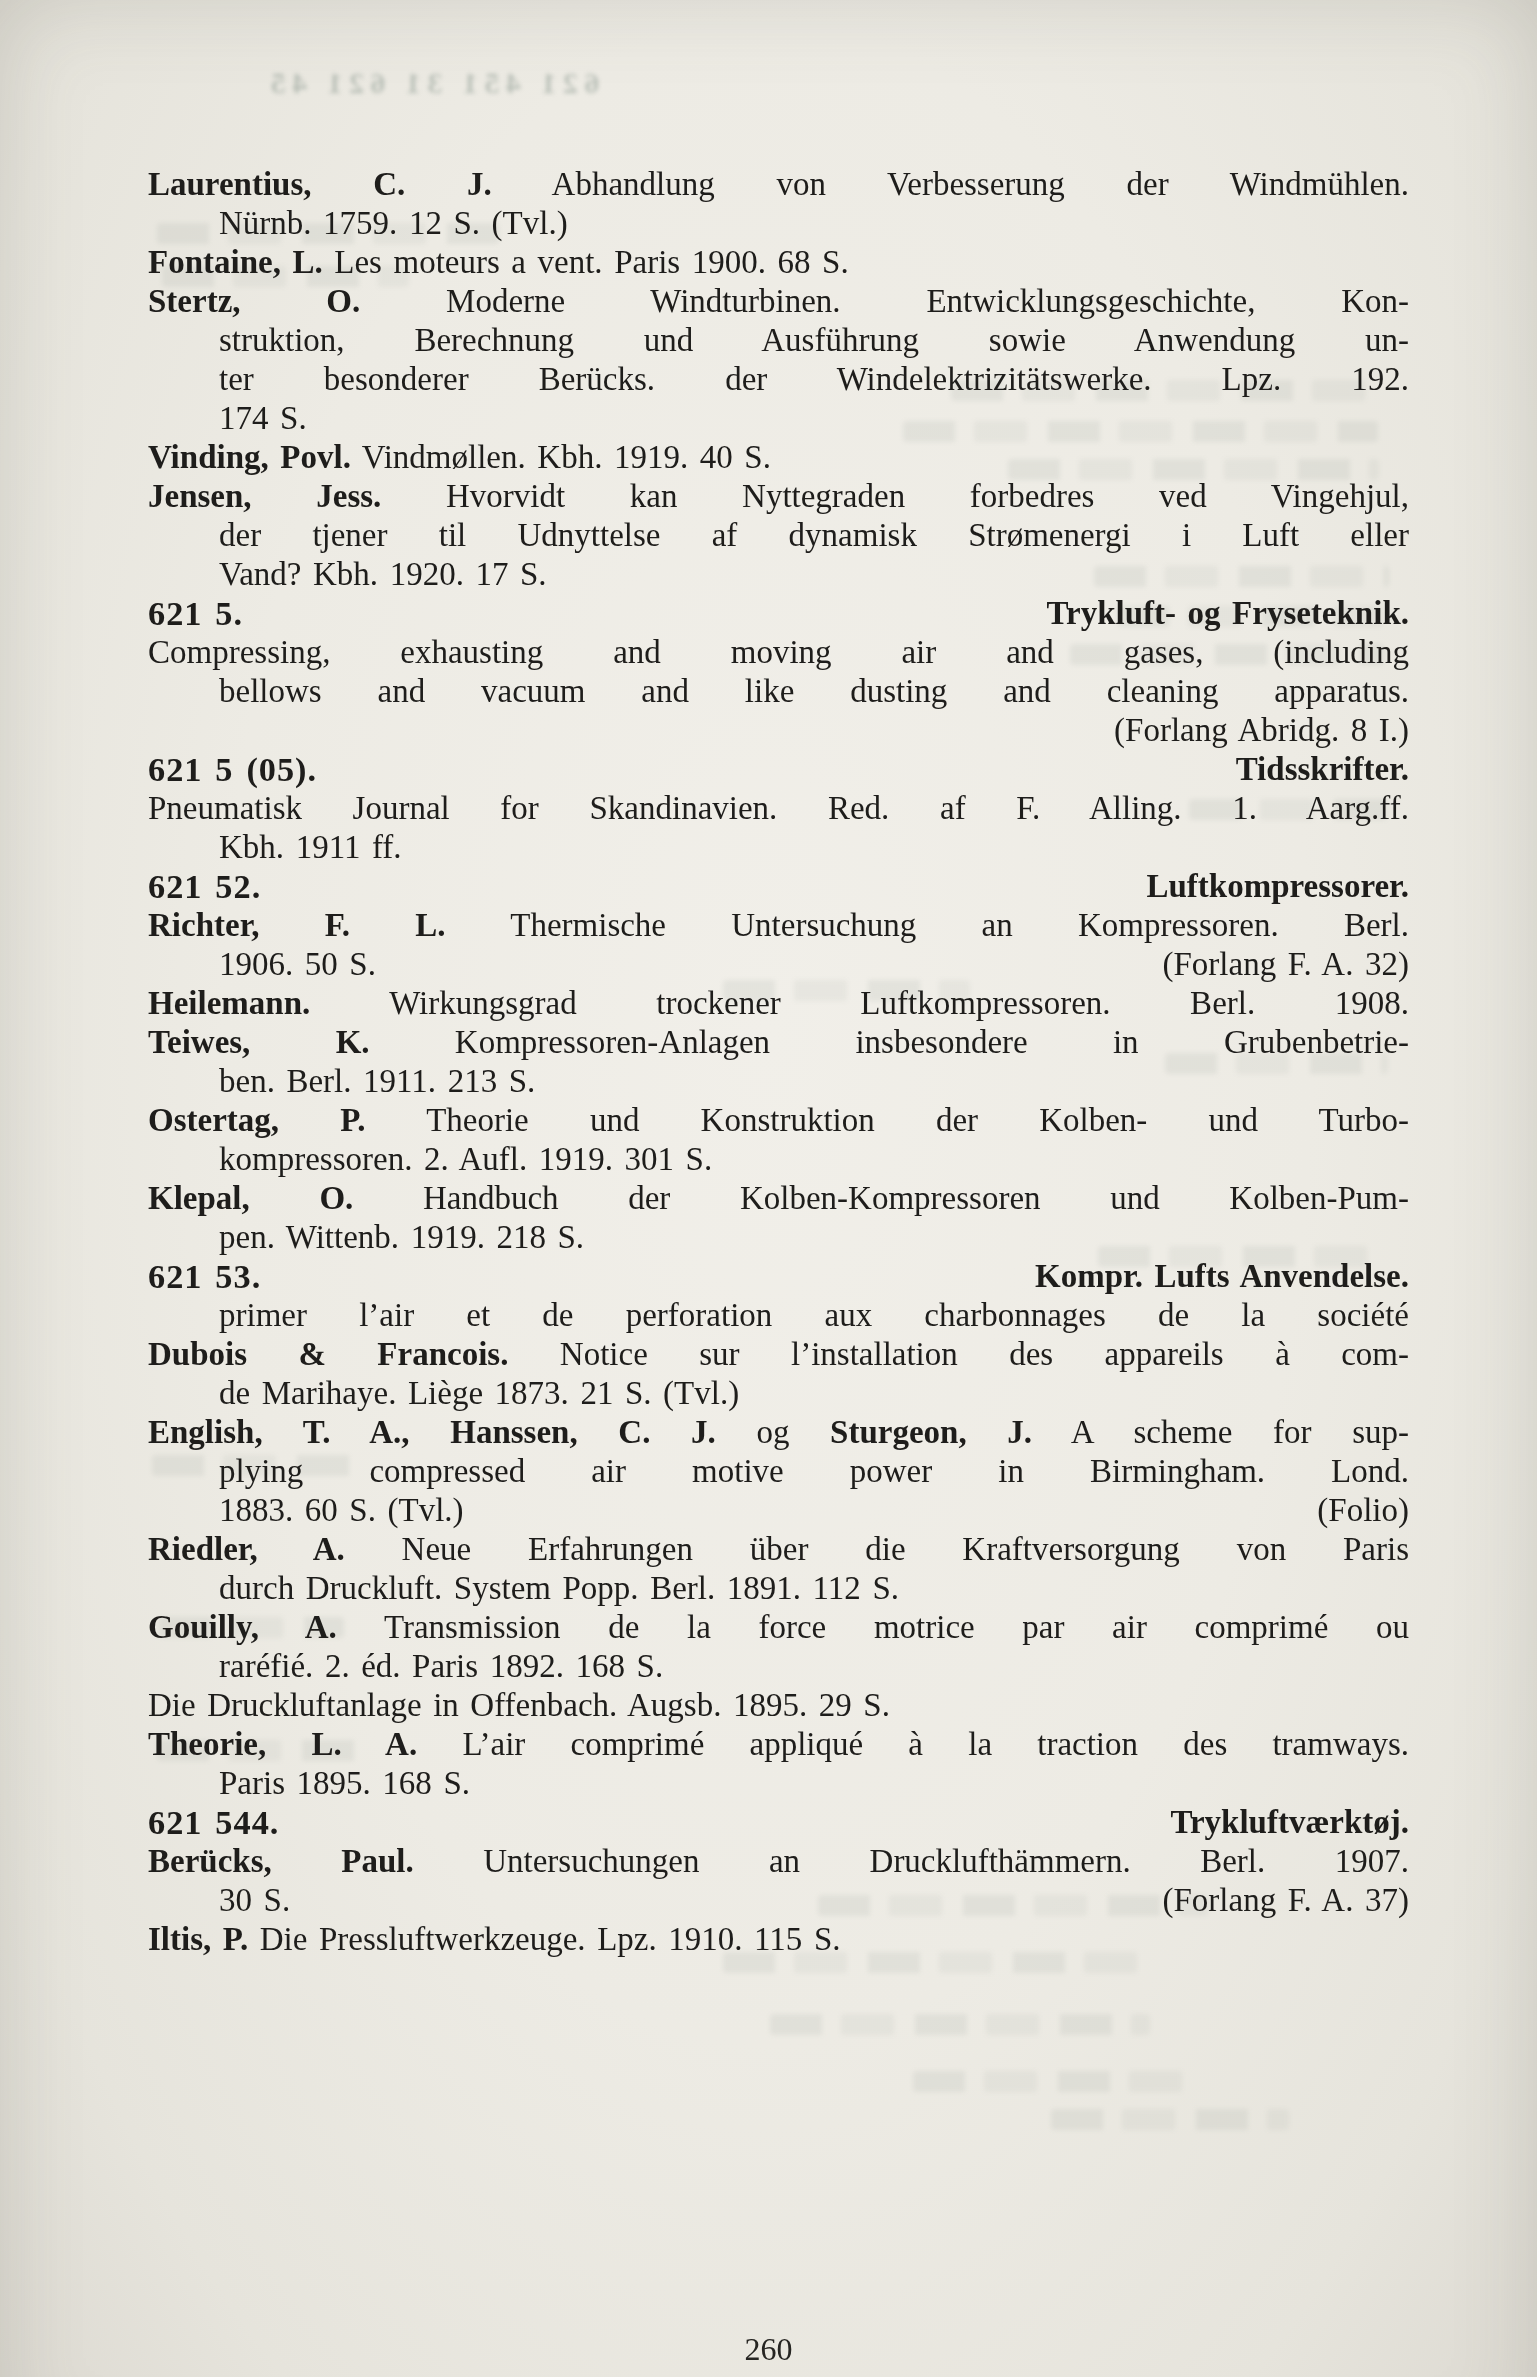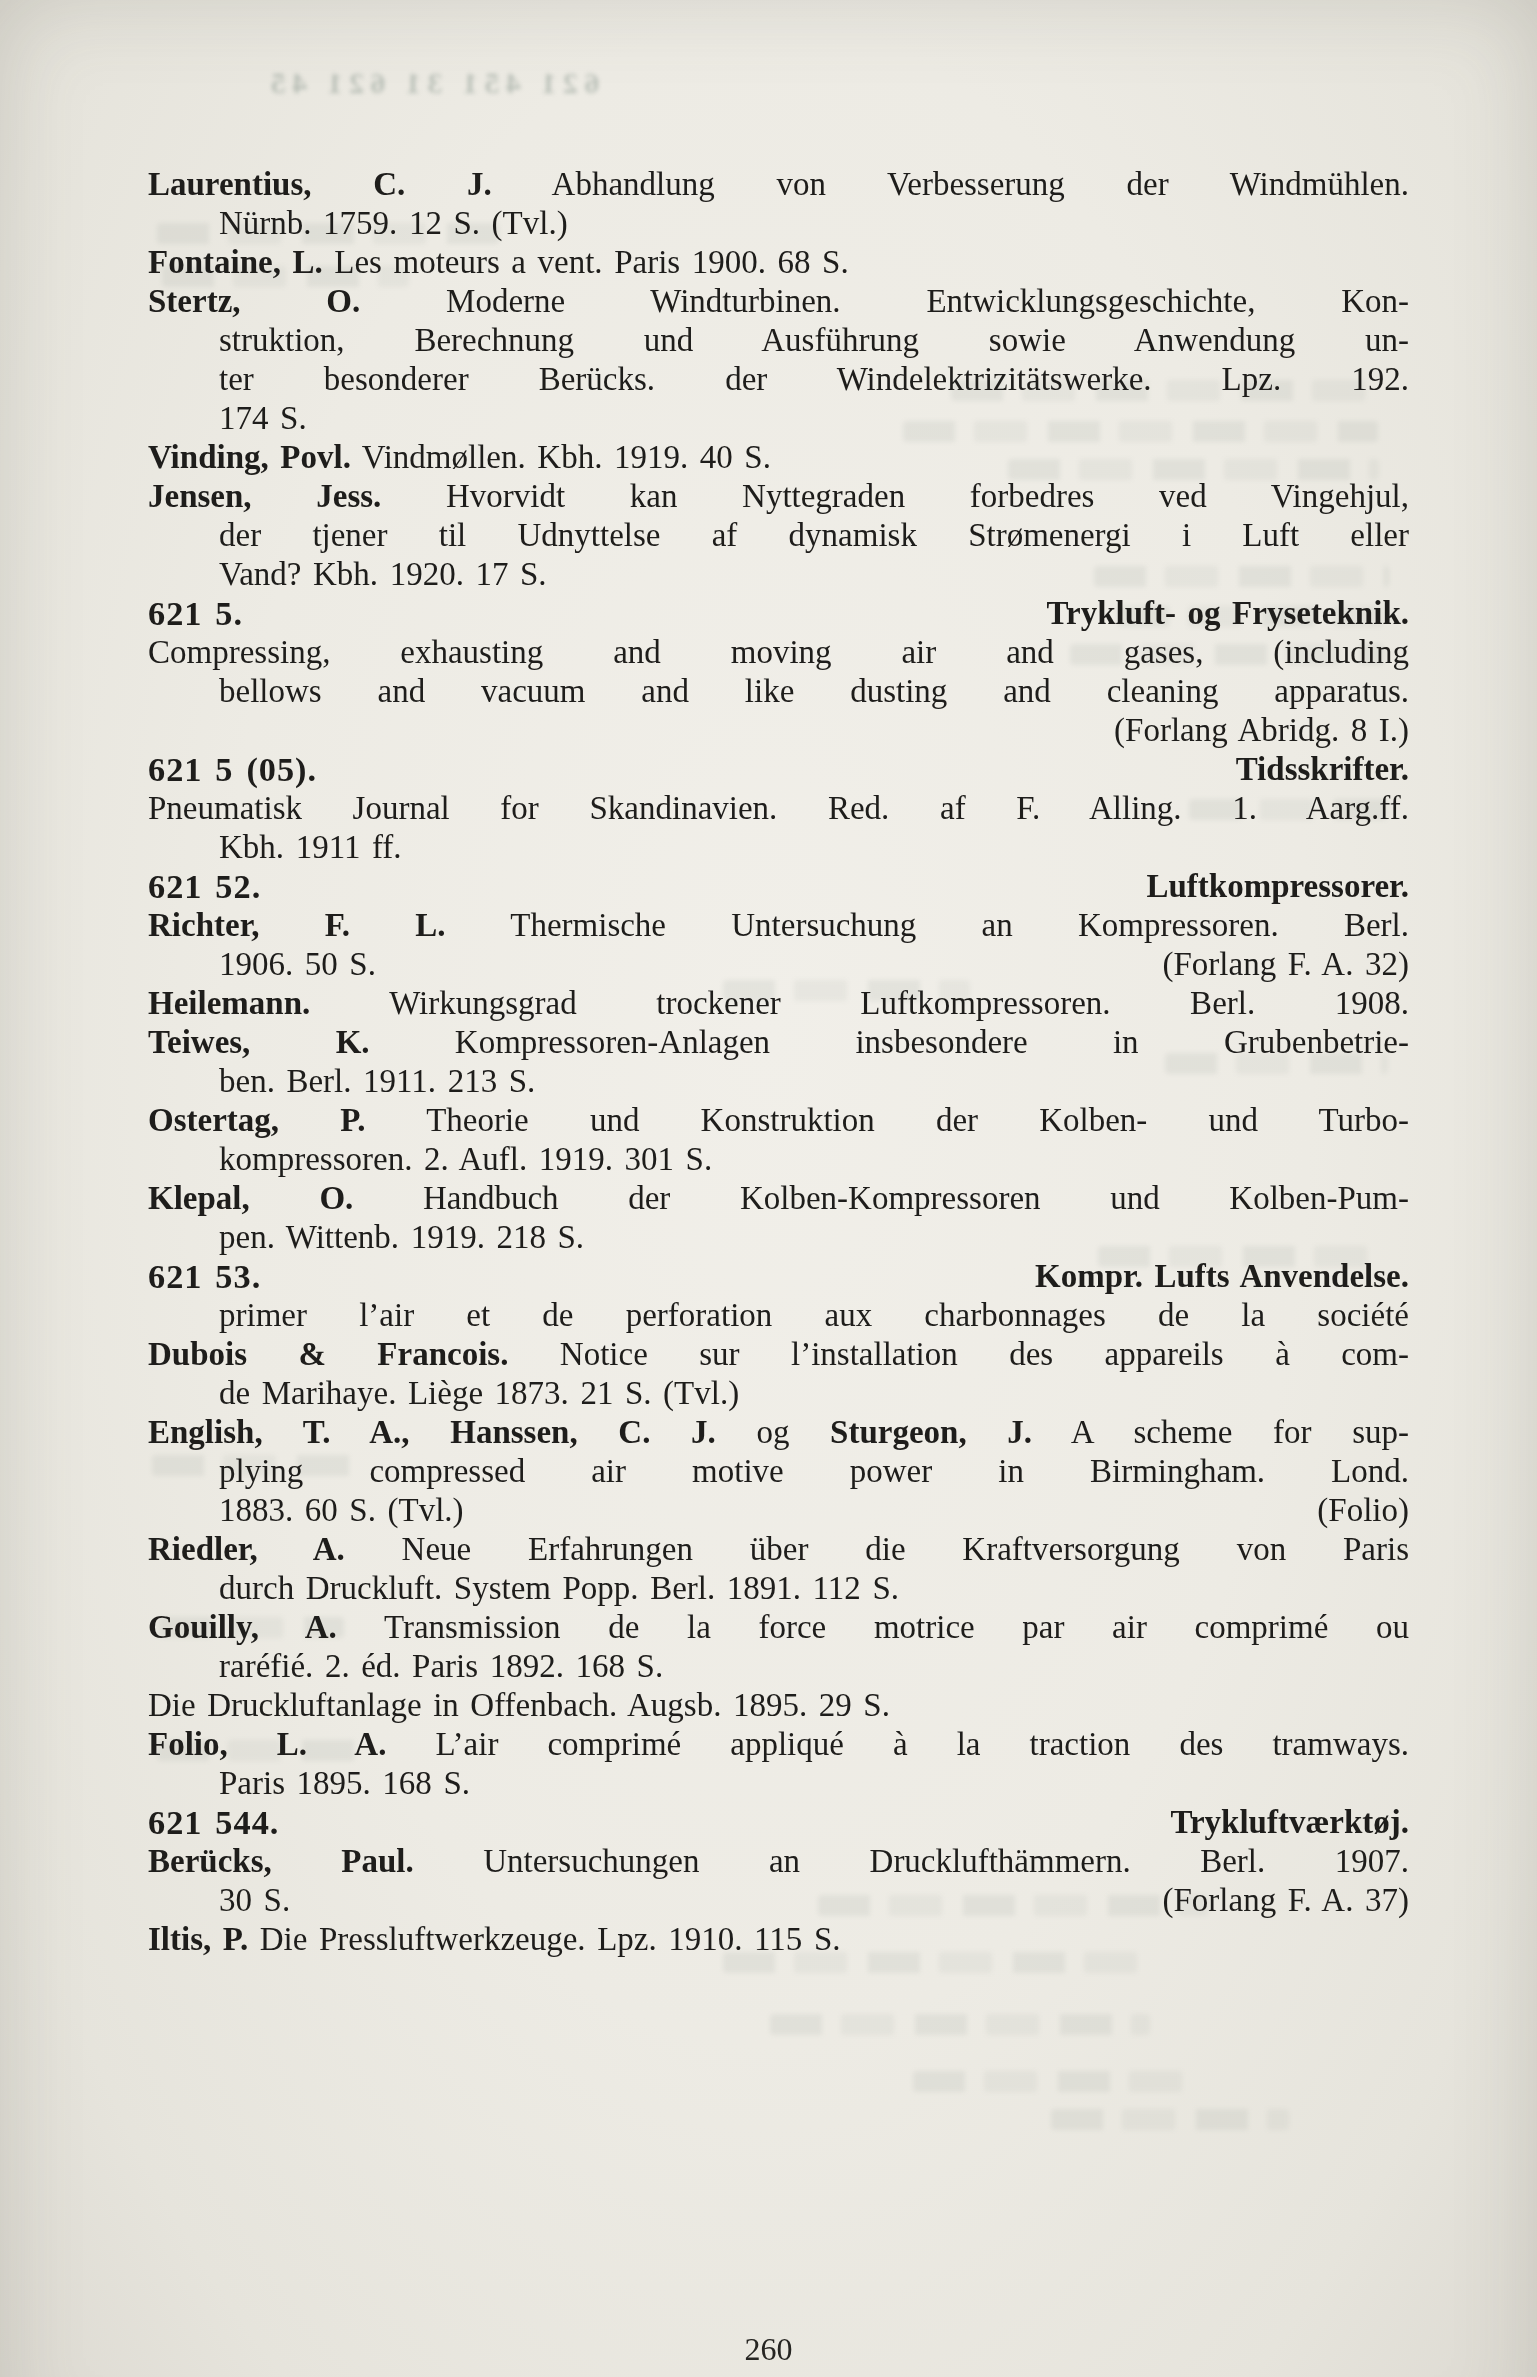--- a/index.html
+++ b/index.html
@@ -158,21 +158,21 @@
         <div class="line indent"><span class="r">durch Druckluft. System Popp. Berl. 1891. 112 S.</span></div>
       </div>
       <div class="entry">
         <div class="line just"><span class="b">Gouilly, A.</span><span class="r"> Transmission de la force motrice par air comprimé ou</span></div>
         <div class="line indent"><span class="r">raréfié. 2. éd. Paris 1892. 168 S.</span></div>
       </div>
       <div class="entry">
         <div class="line"><span class="r">Die Druckluftanlage in Offenbach. Augsb. 1895. 29 S.</span></div>
       </div>
       <div class="entry">
-        <div class="line just"><span class="b">Folio, L. A.</span><span class="r"> L’air comprimé appliqué à la traction des tramways.</span></div>
+        <div class="line just"><span class="b">Theorie, L. A.</span><span class="r"> L’air comprimé appliqué à la traction des tramways.</span></div>
         <div class="line indent"><span class="r">Paris 1895. 168 S.</span></div>
       </div>
       <div class="section-row">
         <span class="section-number">621 544.</span>
         <span class="section-title">Trykluftværktøj.</span>
       </div>
       <div class="entry">
         <div class="line just"><span class="b">Berücks, Paul.</span><span class="r"> Untersuchungen an Drucklufthämmern. Berl. 1907.</span></div>
         <div class="line indent"><span class="rnote">(Forlang F. A. 37)</span><span class="r">30 S.</span></div>
       </div>

